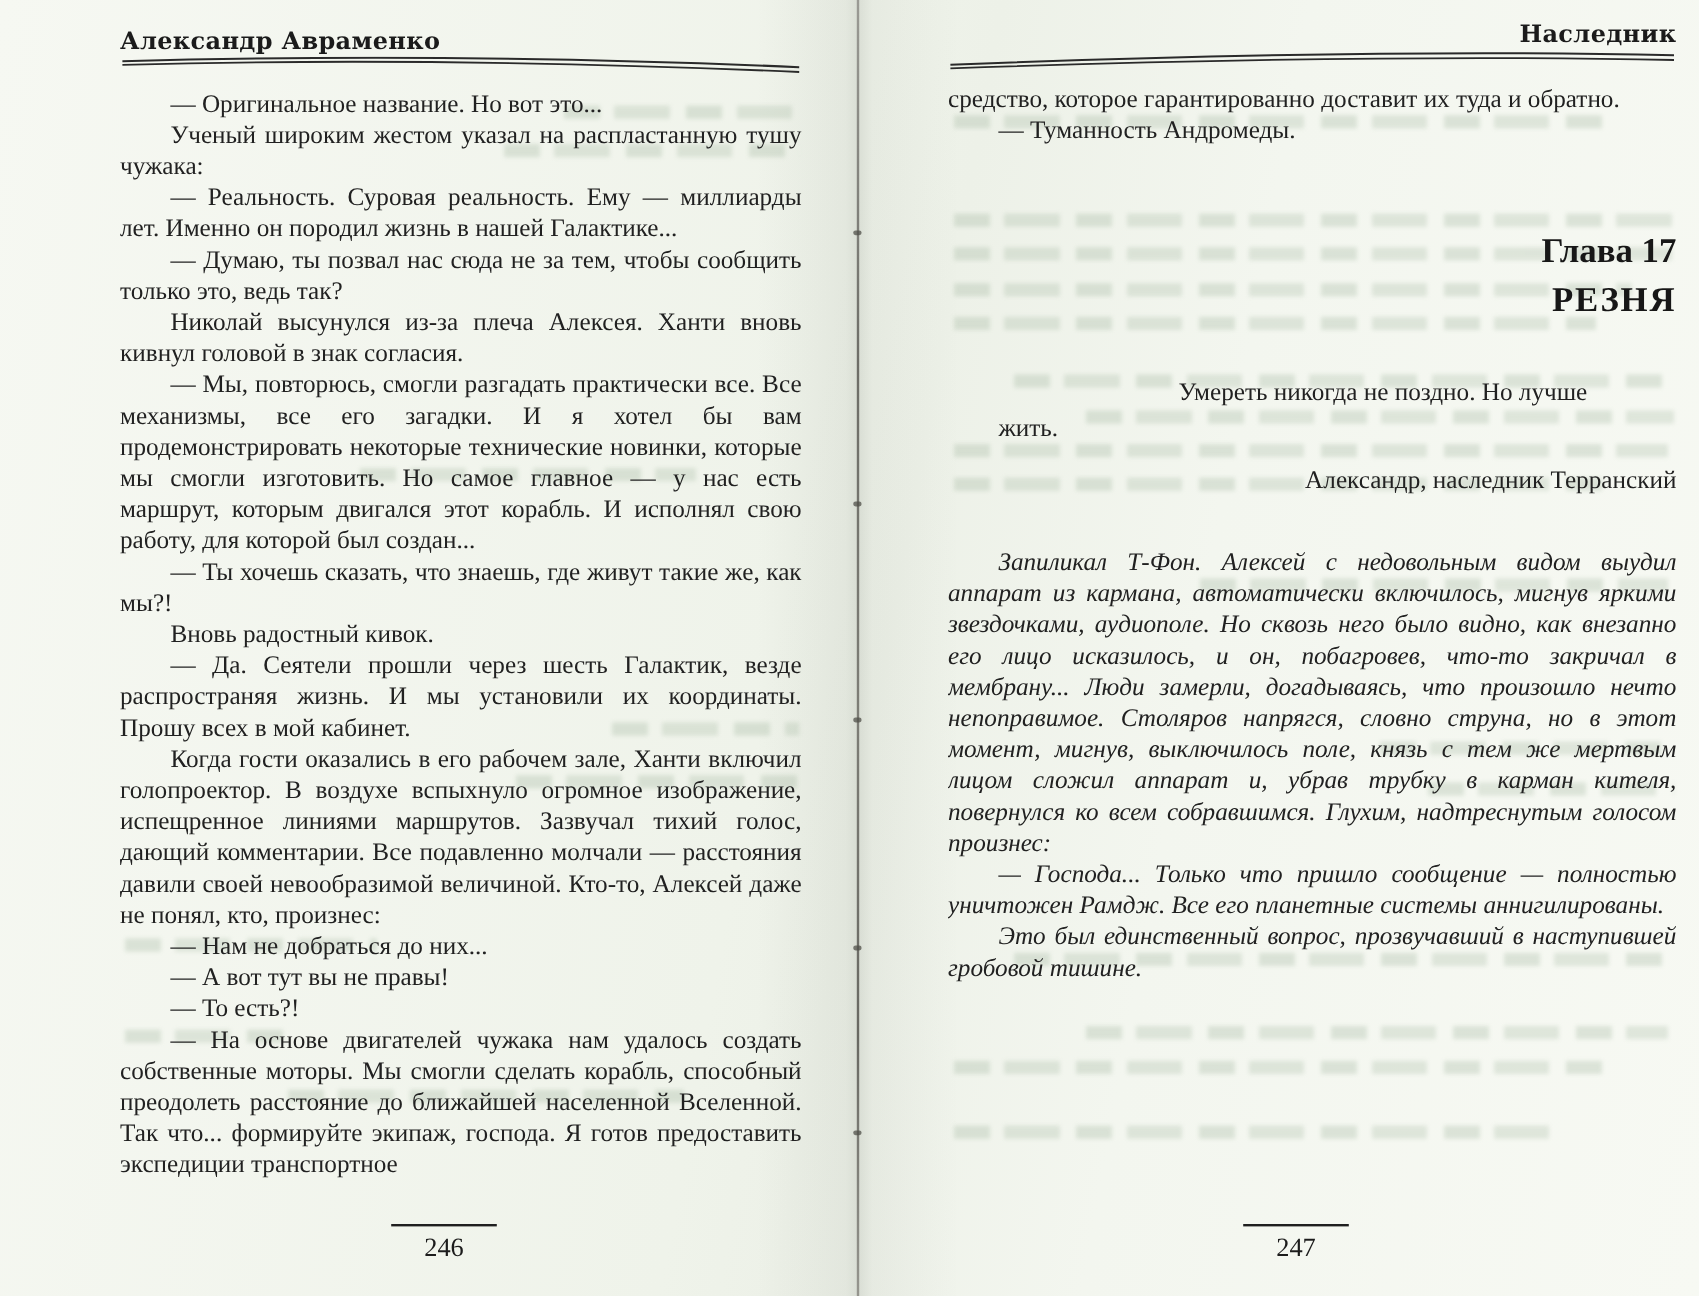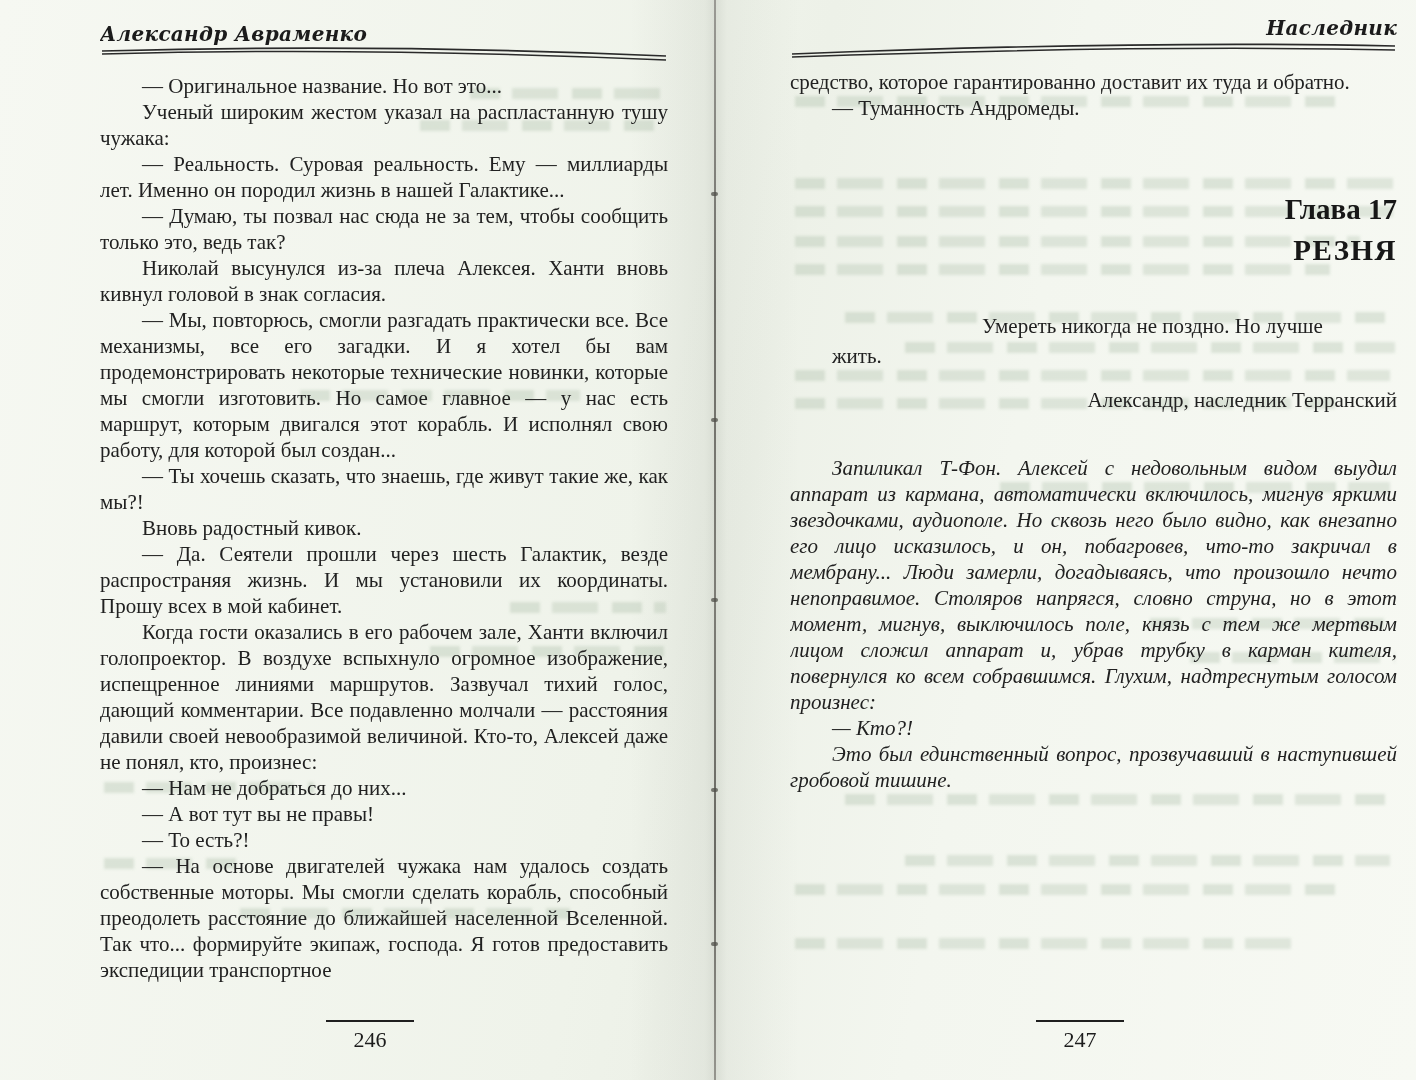--- a/index.html
+++ b/index.html
@@ -13,21 +13,21 @@
     background:linear-gradient(90deg,rgba(70,80,66,0) 0%,rgba(70,80,66,.07) 44%,rgba(70,80,66,.13) 50%,rgba(70,80,66,.05) 57%,rgba(70,80,66,0) 100%);}
   .gutter-line{position:absolute;left:714px;top:0;width:2px;height:1080px;
     background:linear-gradient(180deg,#9a9a94,#6d6d67 28%,#7d7d76 55%,#686862 80%,#95958e);}
   .stitch{position:absolute;left:711px;width:7px;height:4px;background:#50504a;border-radius:2px;opacity:.75;}
 
   
   .page{position:absolute;top:0;height:1012px;overflow:hidden;}
   .page.left{left:100px;width:568px;}
   .page.right{left:790px;width:607px;}
 
-  .running-head{display:block;font-family:"DejaVu Serif",serif;font-style:italic;font-weight:bold;
+  .running-head{display:block;font-family:"DejaVu Serif",serif;font-weight:bold;
     font-size:20px;letter-spacing:.3px;color:#1b1b1b;padding-top:22px;}
   .page.left  .running-head{text-align:left;}
   .page.right .running-head{text-align:right;padding-top:16px;}
   .head-swash{display:block;margin-top:1px;}
 
   .body-text{margin-top:10px;font-size:21px;line-height:26px;text-align:justify;}
   .para{margin:0;text-indent:42px;}
   .continues .para:first-child{text-indent:0;}
 
   .chapter{margin-top:72px;text-align:right;color:#171717;}
@@ -136,21 +136,21 @@
     <div class="epigraph">
       <div class="epigraph-lines">
           <p class="para">Умереть никогда не поздно. Но лучше</p>
           <p class="para">жить.</p>
         </div>
       <p class="epigraph-attribution">Александр, наследник Терранский</p>
     </div>
 
     <div class="body-text after-chapter">
         <p class="para">Запиликал Т-Фон. Алексей с недовольным видом выудил аппарат из кармана, автоматически включилось, мигнув яркими звездочками, аудиополе. Но сквозь него было видно, как внезапно его лицо исказилось, и он, побагровев, что-то закричал в мембрану... Люди замерли, догадываясь, что произошло нечто непоправимое. Столяров напрягся, словно струна, но в этот момент, мигнув, выключилось поле, князь с тем же мертвым лицом сложил аппарат и, убрав трубку в карман кителя, повернулся ко всем собравшимся. Глухим, надтреснутым голосом произнес:</p>
-        <p class="para">— Кто?!</p>
+        <p class="para">— Господа... Только что пришло сообщение — полностью уничтожен Рамдж. Все его планетные системы аннигилированы.</p>
         <p class="para">Это был единственный вопрос, прозвучавший в наступившей гробовой тишине.</p>
       </div>
   </div>
 
   <div class="footer fleft">
     <div class="footer-rule"></div>
     <div class="page-number">246</div>
   </div>
   <div class="footer fright">
     <div class="footer-rule"></div>

